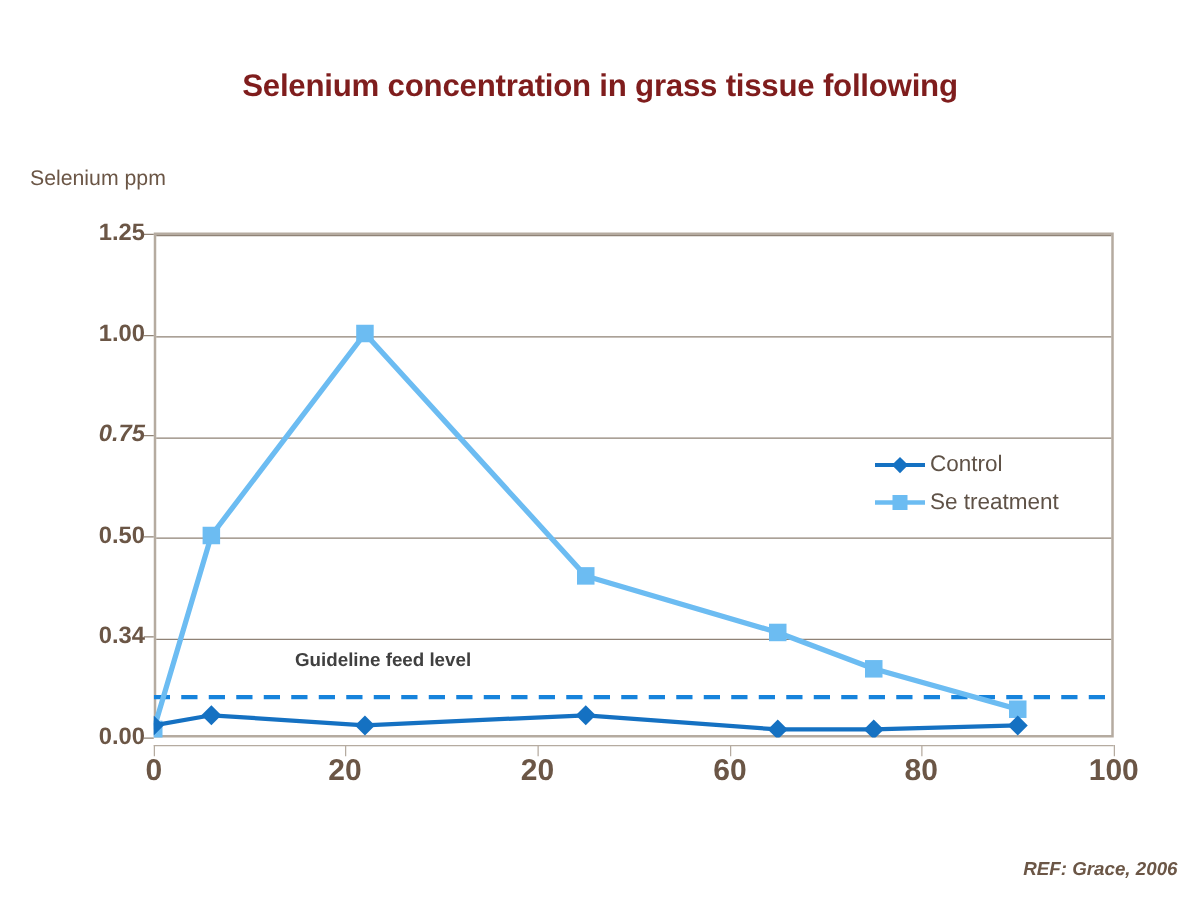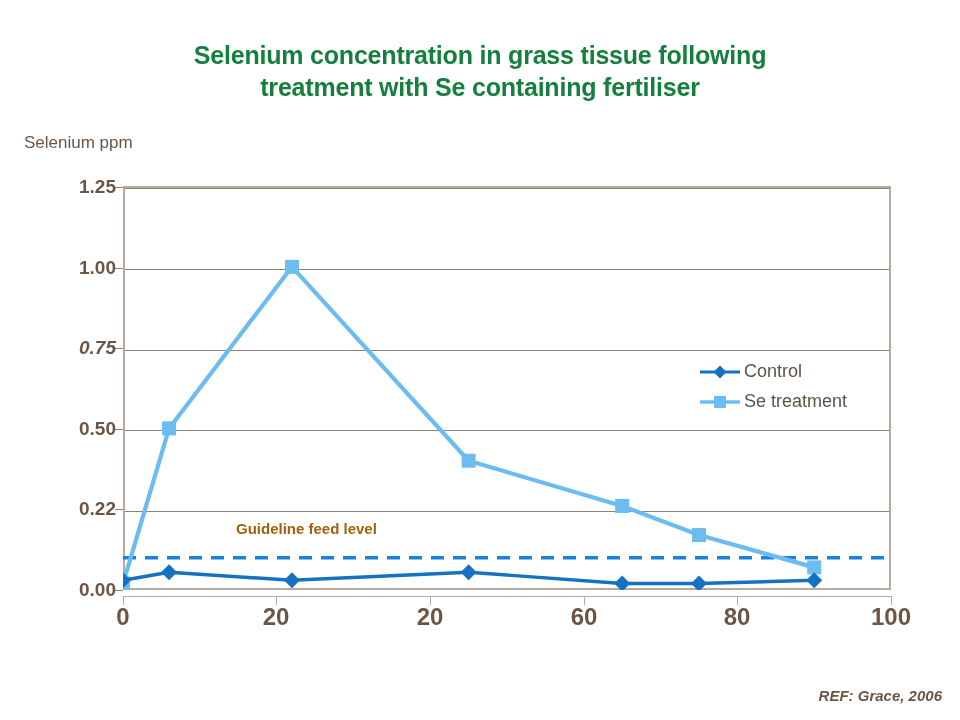--- a/index.html
+++ b/index.html
@@ -19,27 +19,27 @@
     position: absolute;
     left: 0; top: 0;
     width: 960px;
     height: 720px;
   }
 
   
   .chart-title {
     position: absolute;
     left: 70px;
-    top: 40px;
+    top: 54px;
     width: 820px;
     text-align: center;
     font-size: 25px;
     font-weight: bold;
     line-height: 1.26;
-    color: #15803d;
+    color: #7f1d1d;
     letter-spacing: -0.2px;
   }
   .chart-title .line { display: block; }
 
   
   .yaxis-title {
     position: absolute;
     left: 24px;
     top: 133px;
     font-size: 17px;
@@ -136,21 +136,21 @@
     pointer-events: none;
   }
 
   
   .guideline-label {
     position: absolute;
     left: 236px;
     top: 520px;
     font-size: 15px;
     font-weight: bold;
-    color: #a16207;
+    color: #404040;
     white-space: nowrap;
   }
 
   
   .legend {
     position: absolute;
     left: 700px;
     top: 362px;
     font-size: 18px;
     color: #5F5247;
@@ -169,21 +169,20 @@
   }
   .legend-label { line-height: 1; }
 </style>
 </head>
 <body>
 
 <div id="chart-root">
 
   <div class="chart-title">
     <span class="line">Selenium concentration in grass tissue following</span>
-    <span class="line">treatment with Se containing fertiliser</span>
   </div>
 
   <div class="yaxis-title">Selenium ppm</div>
 
   <div class="plot-area">
     <div class="gridline" style="top:0px;"></div>
     <div class="gridline" style="top:81px;"></div>
     <div class="gridline" style="top:162px;"></div>
     <div class="gridline" style="top:242px;"></div>
     <div class="gridline" style="top:323px;"></div>
@@ -193,21 +192,21 @@
   <div class="y-tick-mark" style="top:268px;"></div>
   <div class="y-tick-mark" style="top:348px;"></div>
   <div class="y-tick-mark" style="top:429px;"></div>
   <div class="y-tick-mark" style="top:509px;"></div>
   <div class="y-tick-mark" style="top:590px;"></div>
 
   <div class="y-tick-label" style="top:187px;">1.25</div>
   <div class="y-tick-label" style="top:268px;text-align:right;">1.00</div>
   <div class="y-tick-label" style="top:348px;font-style:italic;">0.75</div>
   <div class="y-tick-label" style="top:429px;text-align:right;">0.50</div>
-  <div class="y-tick-label" style="top:509px;">0.22</div>
+  <div class="y-tick-label" style="top:509px;">0.34</div>
   <div class="y-tick-label" style="top:590px;">0.00</div>
 
   <div class="x-axis-line"></div>
   <div class="x-tick-mark" style="left:123px;"></div>
   <div class="x-tick-mark" style="left:276px;"></div>
   <div class="x-tick-mark" style="left:430px;"></div>
   <div class="x-tick-mark" style="left:584px;"></div>
   <div class="x-tick-mark" style="left:737px;"></div>
   <div class="x-tick-mark" style="left:891px;"></div>
 

